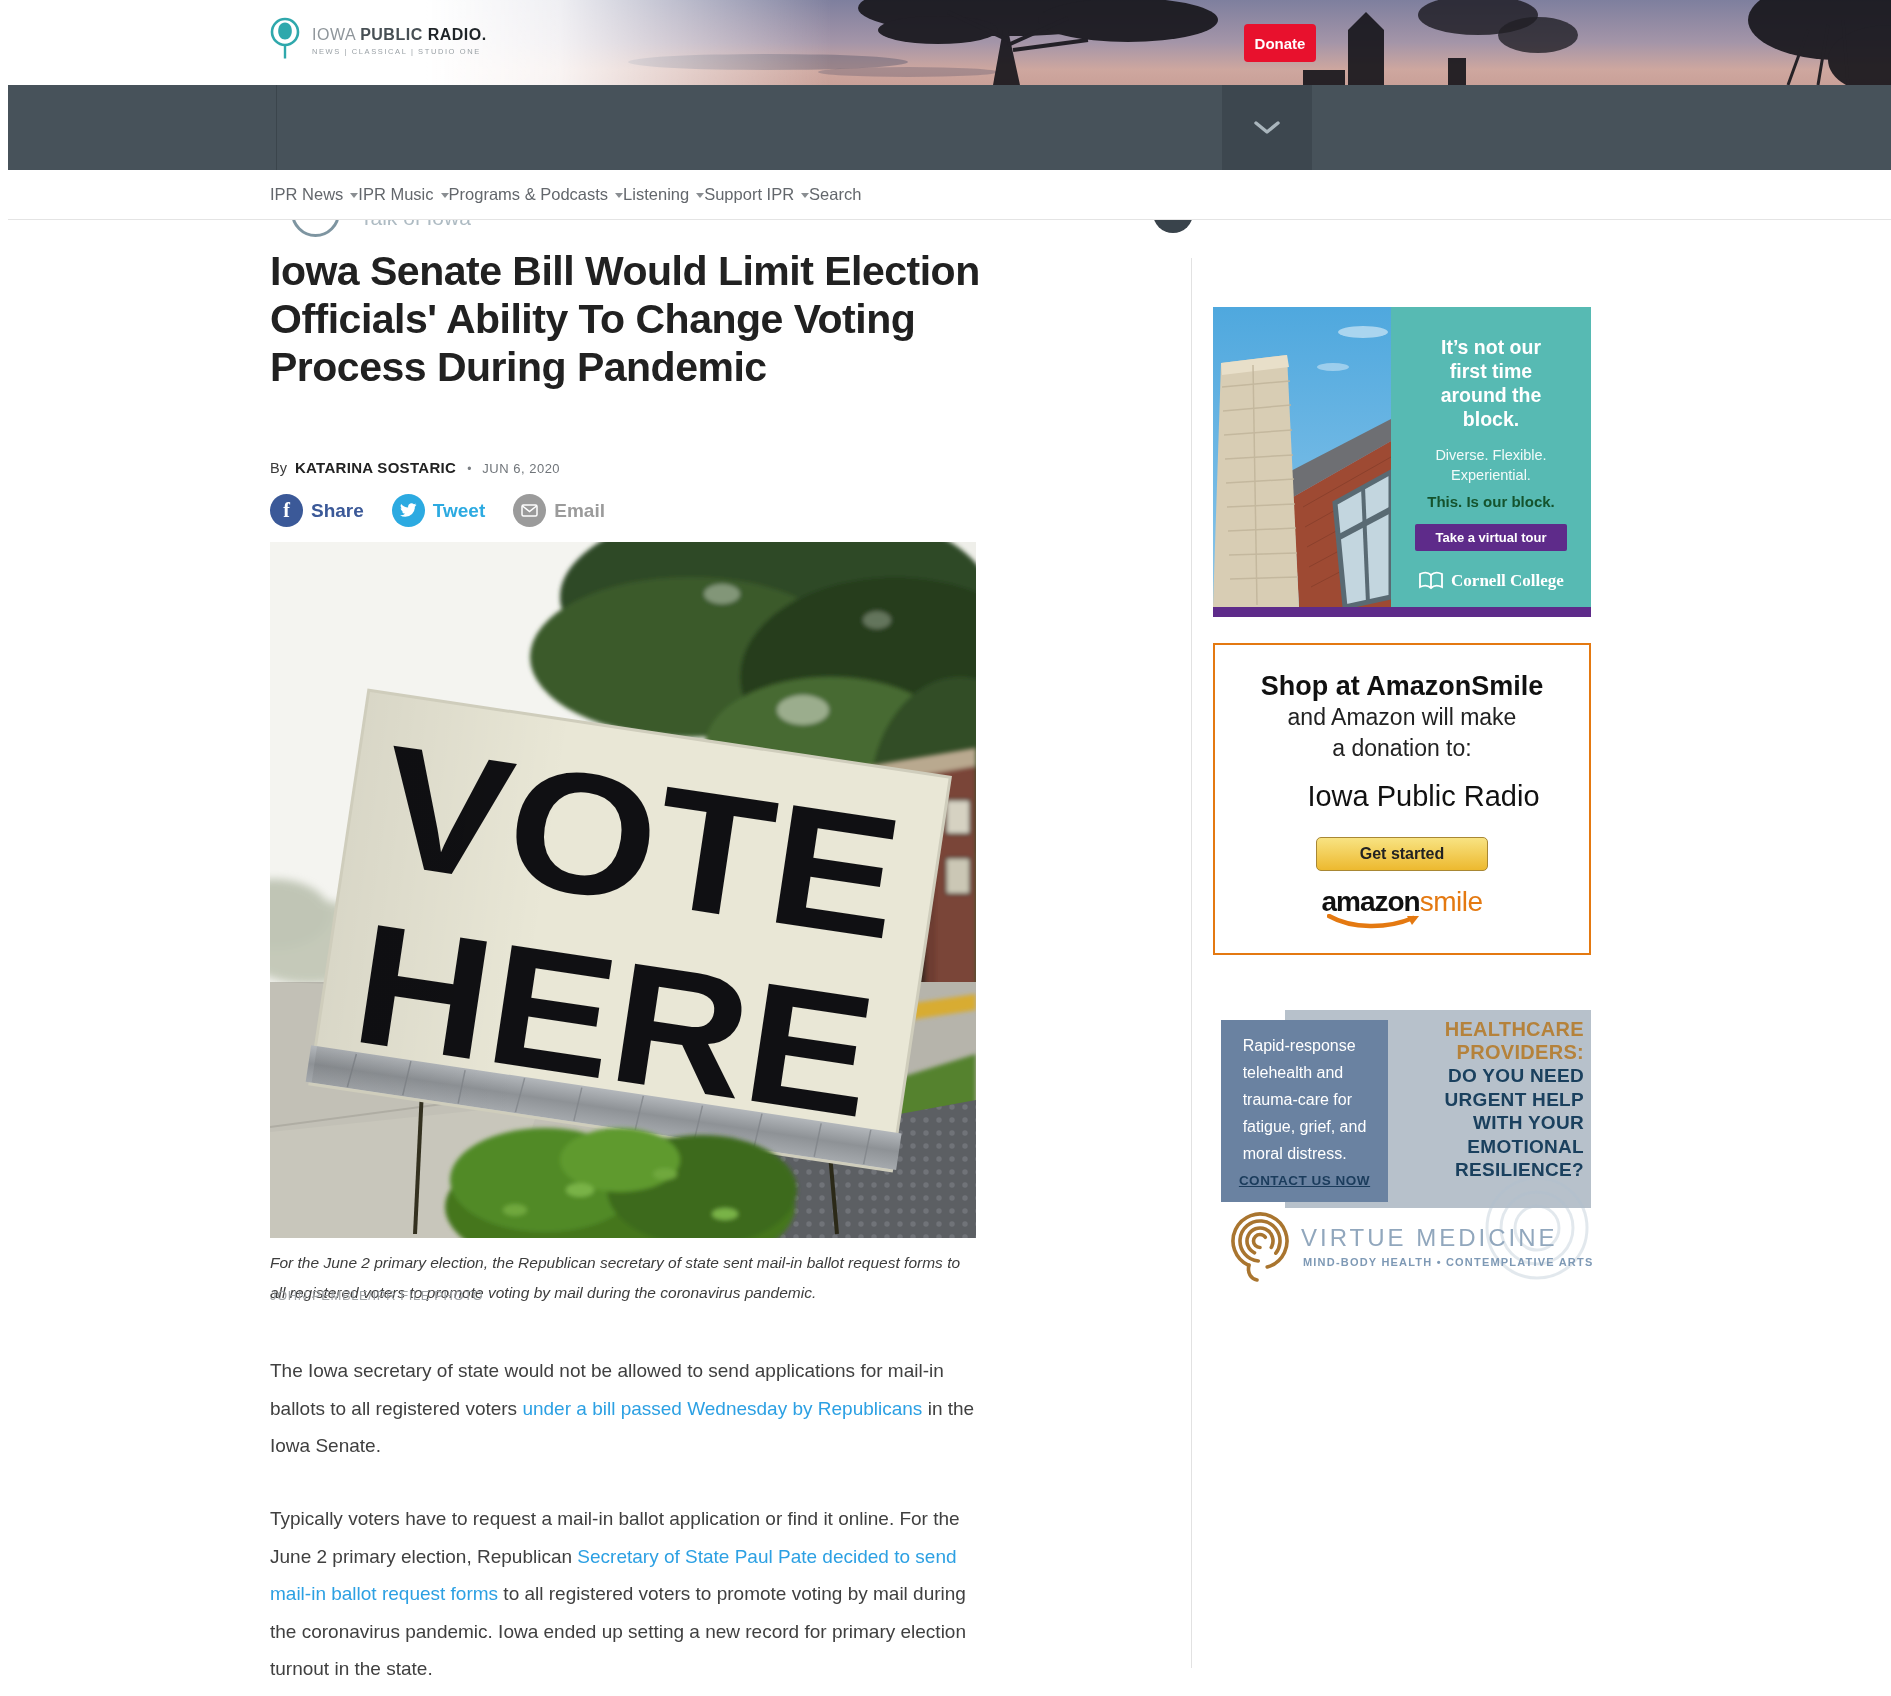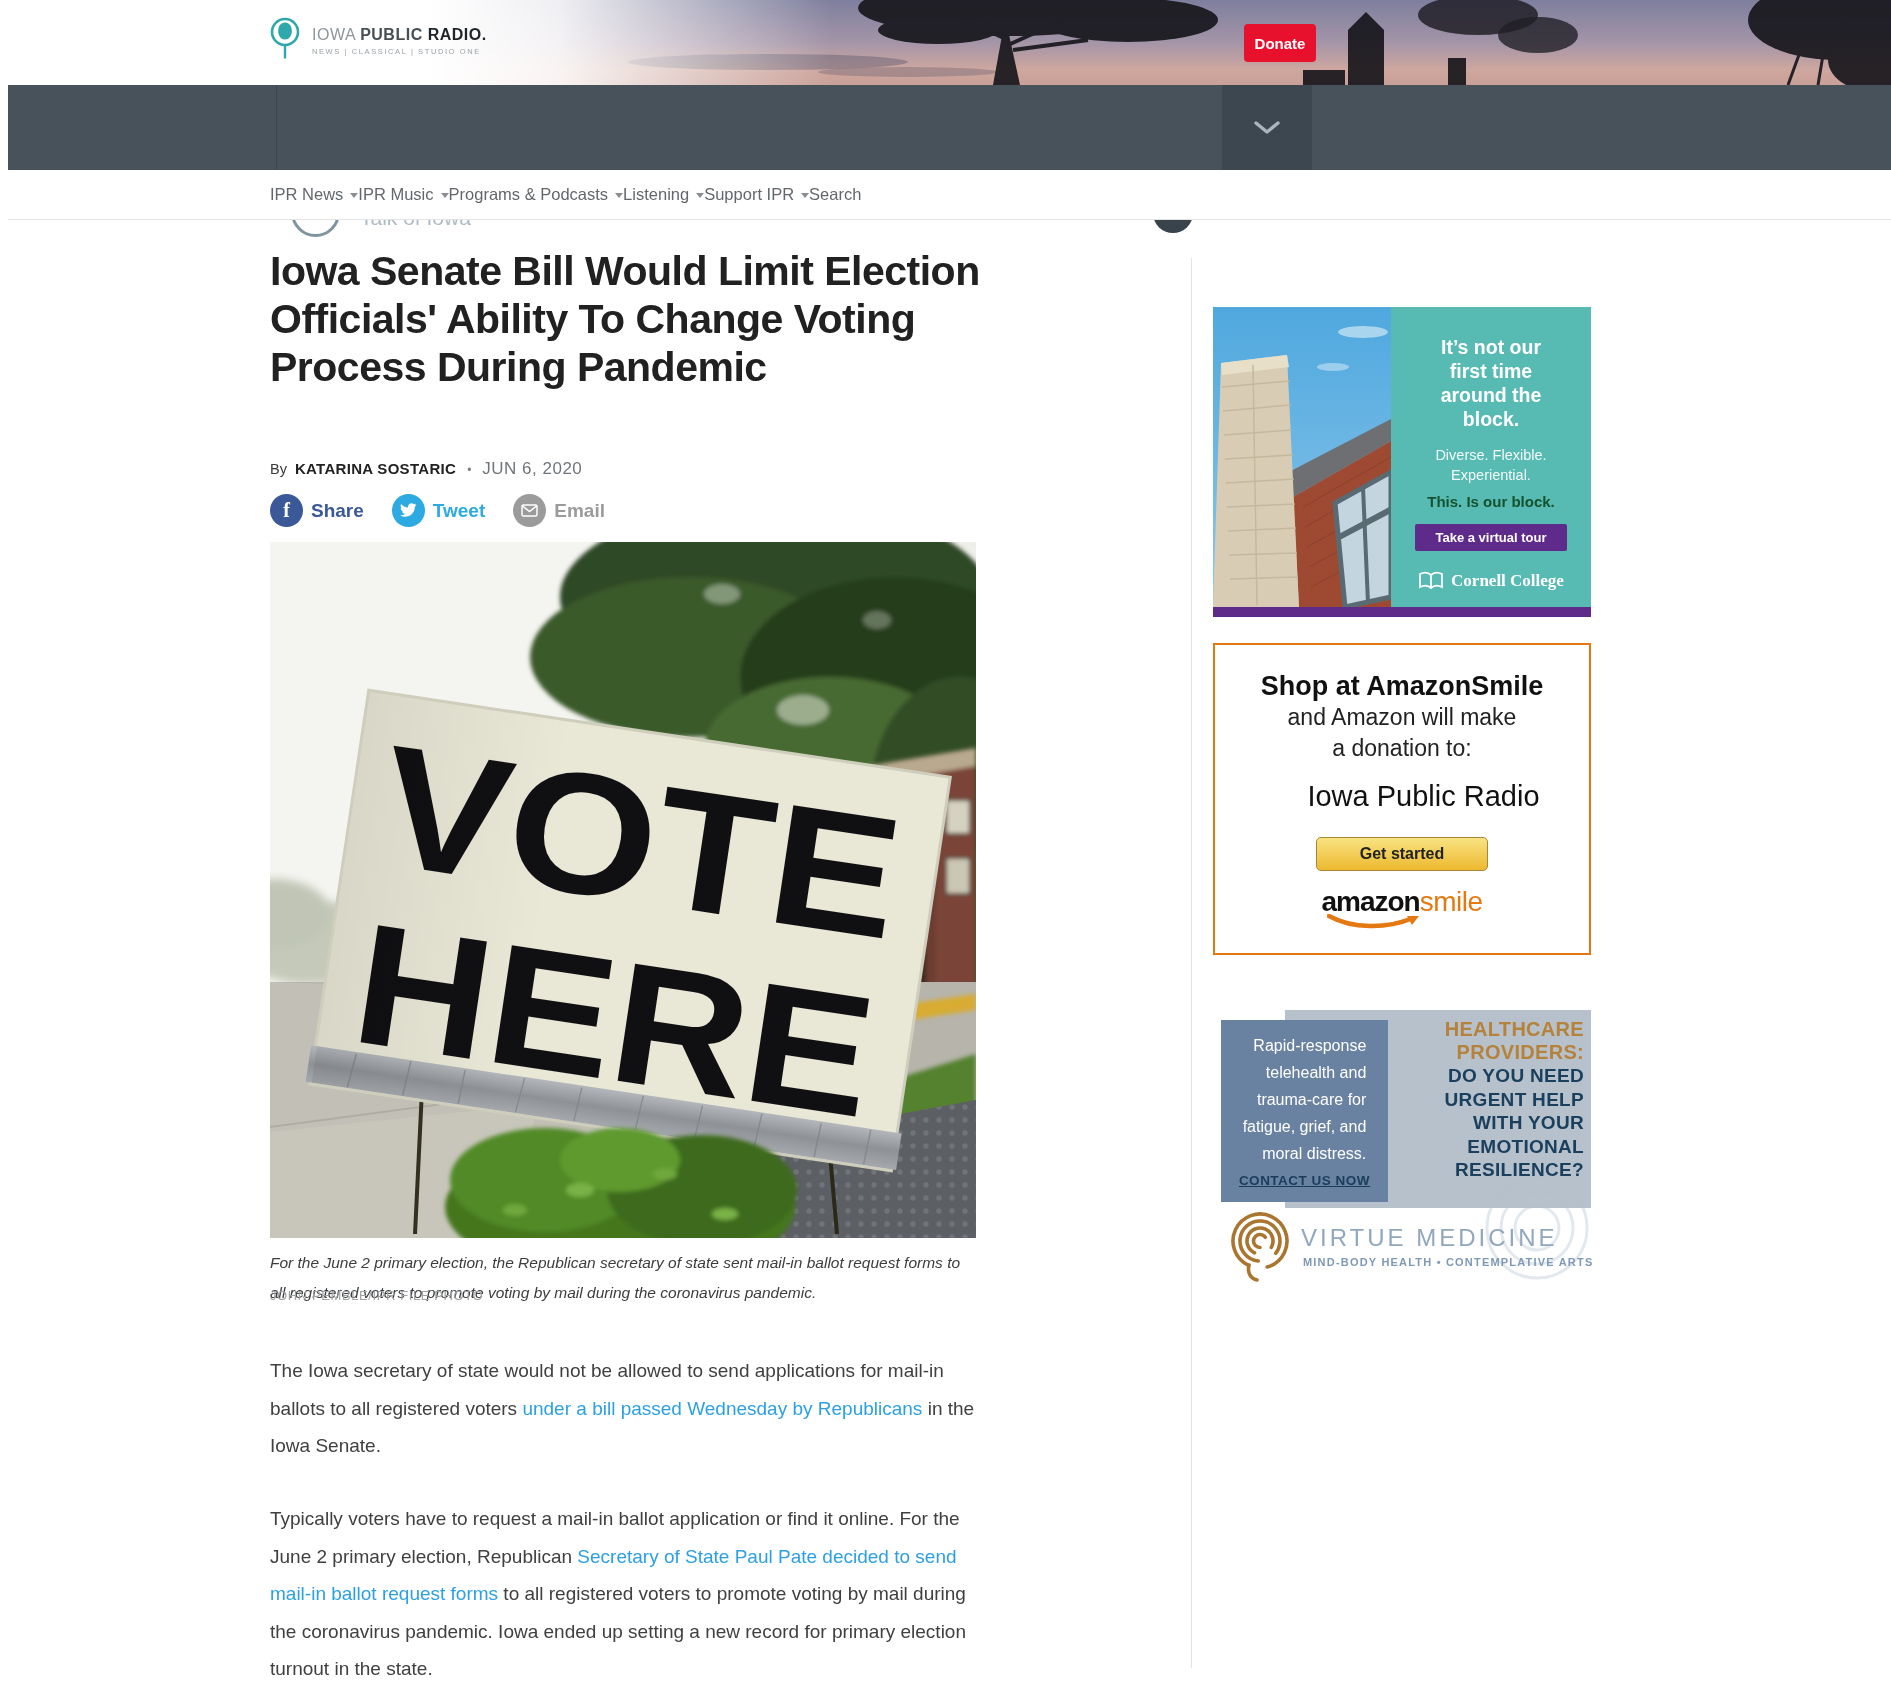--- a/index.html
+++ b/index.html
@@ -44,21 +44,21 @@
   .caret { width:0; height:0; border-left:4.5px solid transparent; border-right:4.5px solid transparent;
     border-top:5px solid #8A8E92; margin-top:2px; }
 
   
   .article-title { position:absolute; left:262px; top:247px; width:742px; font-size:41px; line-height:48px;
     font-weight:700; letter-spacing:-.5px; color:#212121; }
   .byline { position:absolute; left:262px; top:459px; display:flex; align-items:baseline; gap:8px; }
   .byline-by { font-size:14.5px; color:#3A3A3A; }
   .byline-author { font-size:15px; font-weight:700; color:#222; letter-spacing:.3px; }
   .byline-dot { font-size:12px; color:#7C8085; margin:0 3px; }
-  .byline-date { font-size:17px; color:#70757A; letter-spacing:.5px; }
+  .byline-date { font-size:13px; color:#70757A; letter-spacing:.5px; }
   .share-row { position:absolute; left:262px; top:494px; display:flex; align-items:center; gap:28px; }
   .share-btn { display:flex; align-items:center; gap:8px; cursor:pointer; background:none; border:none; }
   .share-circle { width:33px; height:33px; border-radius:50%; display:flex; align-items:center; justify-content:center; }
   .fb-circle { background:#3B5998; } .tw-circle { background:#2CAAE1; } .em-circle { background:#9B9B9B; }
   .fb-f { color:#fff; font-weight:700; font-size:20px; font-family:"Liberation Serif",serif; }
   .share-label { font-size:19px; font-weight:700; }
   .fb-label { color:#3B5998; } .tw-label { color:#2CAAE1; } .em-label { color:#9B9B9B; }
 
   .hero-figure { position:absolute; left:262px; top:542px; width:706px; height:696px; }
   .hero-caption { position:absolute; left:262px; top:1248px; width:706px; font-size:15.5px; font-style:italic;
@@ -93,21 +93,21 @@
   .amz-cta { margin-top:24px; width:172px; height:34px; border:1px solid #A88734; border-radius:5px;
     background:linear-gradient(#F8E382,#EDB92F); font-size:16px; font-weight:700; color:#222; cursor:pointer; }
   .amz-logo { margin-top:16px; display:inline-block; position:relative; line-height:30px; }
   .amz-logo-black { font-size:28px; font-weight:700; color:#111; letter-spacing:-1px; }
   .amz-logo-orange { font-size:28px; font-weight:400; color:#E47911; letter-spacing:-.5px; }
   .amz-smile-svg { position:absolute; left:6px; top:27px; }
 
   .ad-virtue { top:1010px; height:285px; background:#fff; }
   .virtue-bg { position:absolute; left:72px; top:0; width:306px; height:198px; background:#B7C1CB; }
   .virtue-left { position:absolute; left:8px; top:10px; width:167px; height:182px; background:#6A82A1;
-    display:flex; flex-direction:column; align-items:center; text-align:right; }
+    display:flex; flex-direction:column; align-items:center; text-align:left; }
   .virtue-left-line { font-size:16px; line-height:27px; color:#fff; }
   .virtue-left-lines { margin-top:12px; }
   .virtue-contact { margin-top:6px; font-size:13.5px; font-weight:700; letter-spacing:.5px; color:#1B3C5C;
     text-decoration:underline; cursor:pointer; }
   .virtue-right { position:absolute; left:175px; top:8px; width:196px; text-align:right; }
   .virtue-gold-line { font-size:20px; line-height:23px; font-weight:800; color:#B5823B; letter-spacing:.3px; }
   .virtue-navy-line { font-size:19px; line-height:23.5px; font-weight:800; color:#1A405E; letter-spacing:.3px; }
   .virtue-bottom { position:absolute; left:0; top:198px; width:378px; height:87px; background:#fff; }
   .virtue-laby { position:absolute; left:14px; top:3px; }
   .virtue-brand { position:absolute; left:88px; top:16px; font-size:24px; letter-spacing:3px; color:#91A7BD; white-space:nowrap; }

